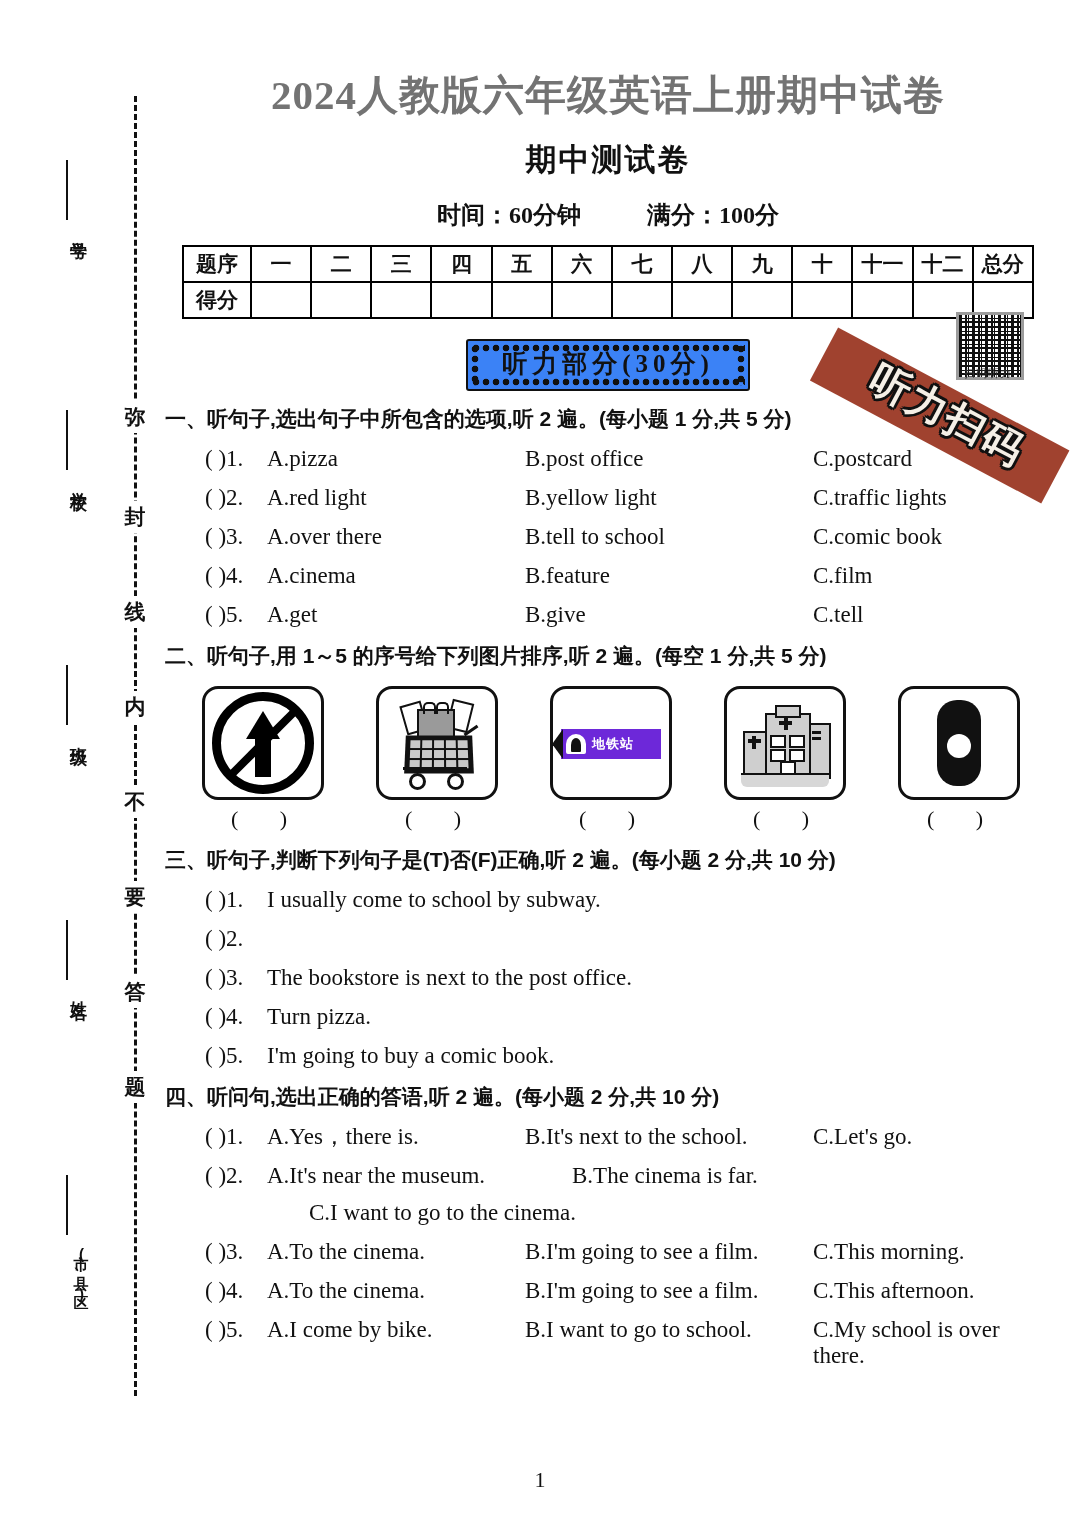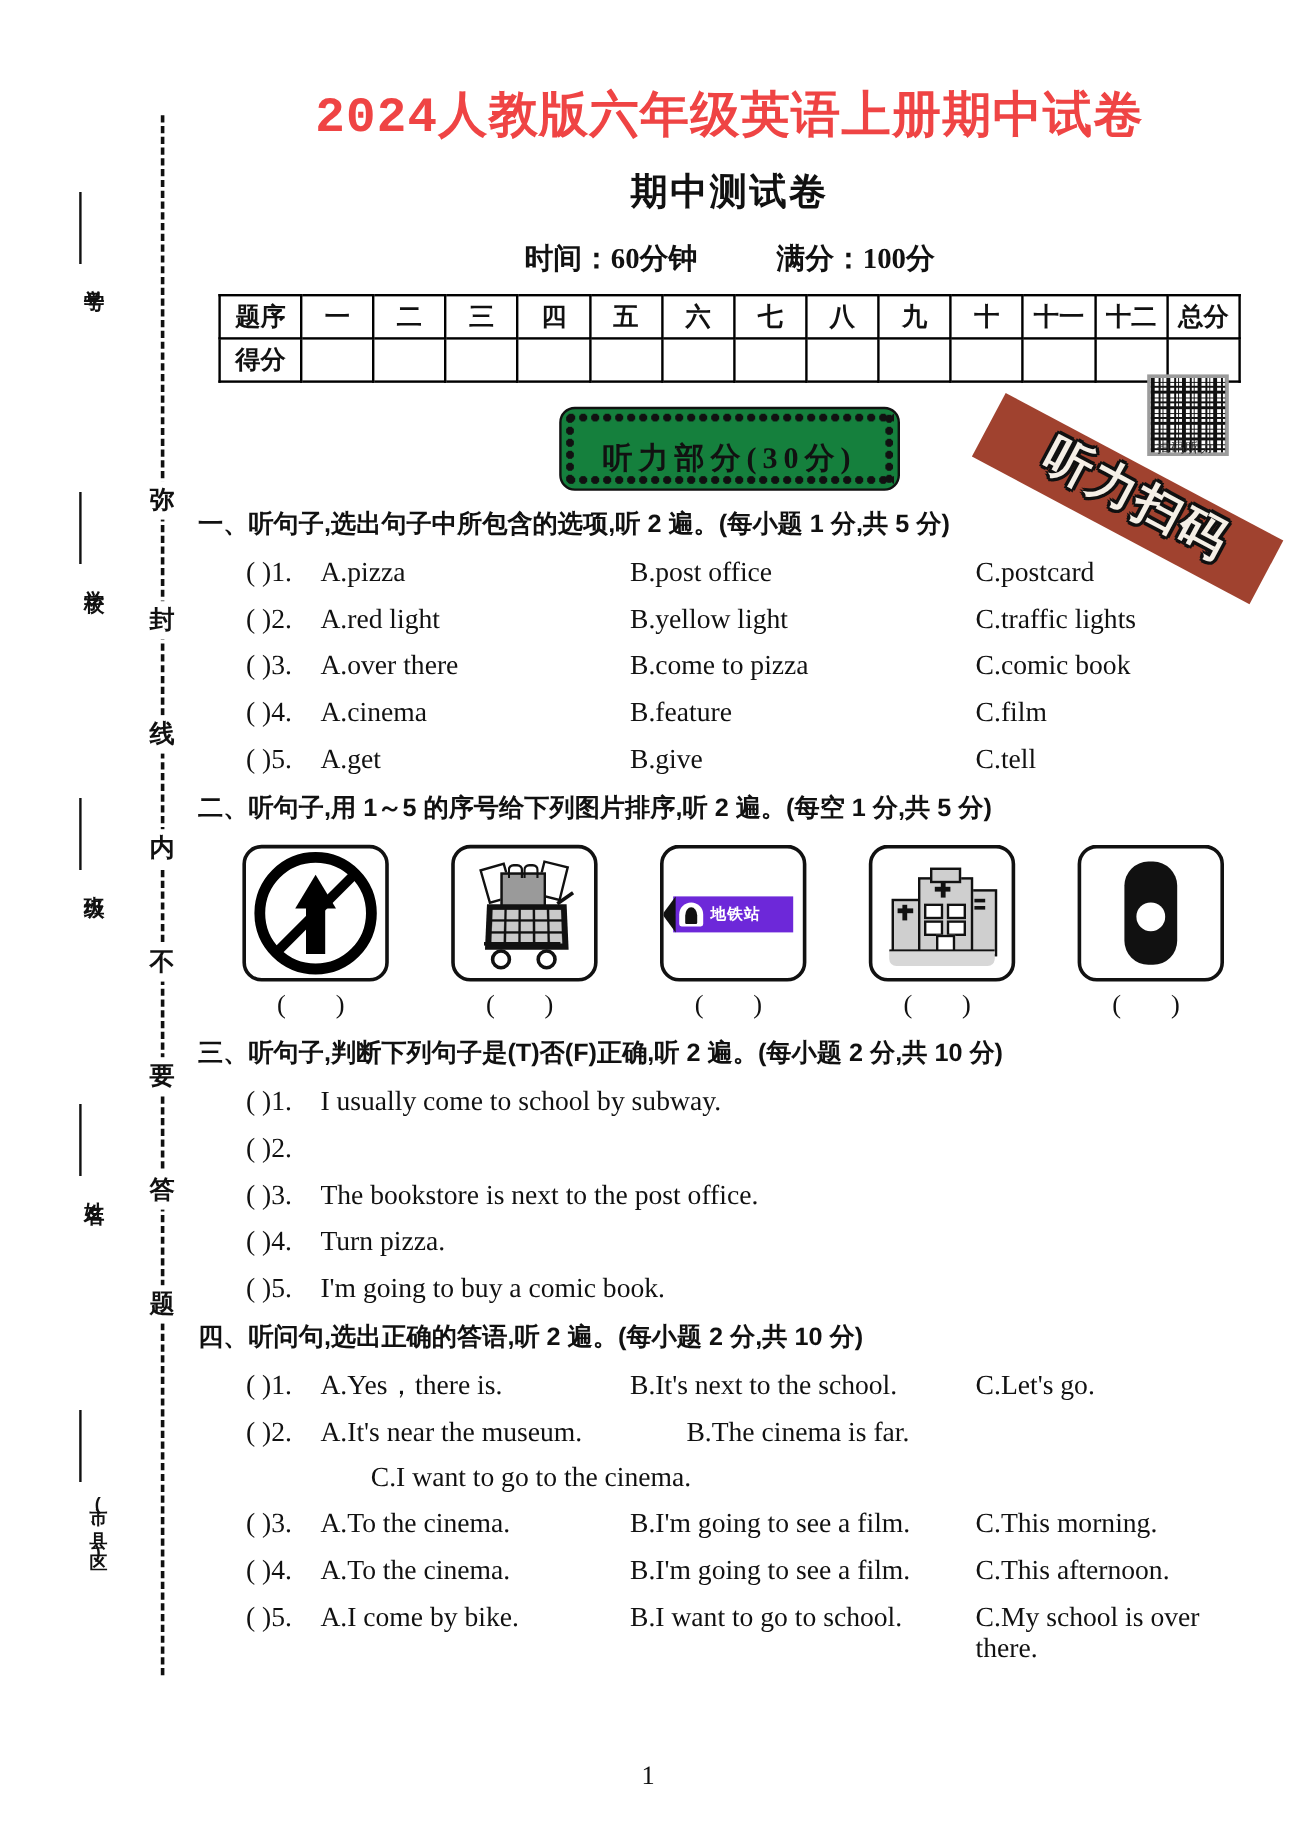--- a/index.html
+++ b/index.html
@@ -76,25 +76,25 @@
   
   .body-col {
     position: absolute;
     left: 163px; top: 0;
     width: 890px; height: 1527px;
   }
 
   .title-main {
     margin-top: 68px;
     text-align: center;
-    font-family: Liberation Mono, monospace;
+    font-family: Liberation Serif, serif;
     font-weight: bold;
     font-size: 41px;
     letter-spacing: 1px;
-    color: #ef4444;
+    color: #737373;
     white-space: nowrap;
   }
   .title-sub {
     margin-top: 16px;
     text-align: center;
     font-weight: bold;
     font-size: 31px;
     letter-spacing: 2px;
   }
   .meta-line {
@@ -126,27 +126,27 @@
 
   
   .banner-wrap {
     margin-top: 20px;
     display: flex;
     justify-content: center;
   }
   .banner {
     position: relative;
     border: 2px solid #111;
-    border-radius: 13px;
-    padding: 24px 34px 9px 34px;
+    border-radius: 3px;
+    padding: 6px 34px 9px 34px;
     font-weight: bold;
     font-size: 25px;
     letter-spacing: 5px;
     font-family: "Liberation Serif", "DejaVu Serif", serif;
-    background: #15803d;
+    background: #3b82f6;
   }
   .banner .scallop {
     position: absolute;
     left: 3px; right: 3px;
     height: 8px;
     background-image:
       radial-gradient(circle at 5px 4px, #111 3.2px, rgba(0,0,0,0) 3.6px);
     background-size: 10px 8px;
     background-repeat: repeat-x;
   }
@@ -586,21 +586,21 @@
       </div>
       <div class="qrow">
         <span class="brkt">(    )2.</span>
         <span class="opt-a">A.red light</span>
         <span class="opt-b">B.yellow light</span>
         <span class="opt-c">C.traffic lights</span>
       </div>
       <div class="qrow">
         <span class="brkt">(    )3.</span>
         <span class="opt-a">A.over there</span>
-        <span class="opt-b">B.come to pizza</span>
+        <span class="opt-b">B.tell to school</span>
         <span class="opt-c">C.comic book</span>
       </div>
       <div class="qrow">
         <span class="brkt">(    )4.</span>
         <span class="opt-a">A.cinema</span>
         <span class="opt-b">B.feature</span>
         <span class="opt-c">C.film</span>
       </div>
       <div class="qrow">
         <span class="brkt">(    )5.</span>

